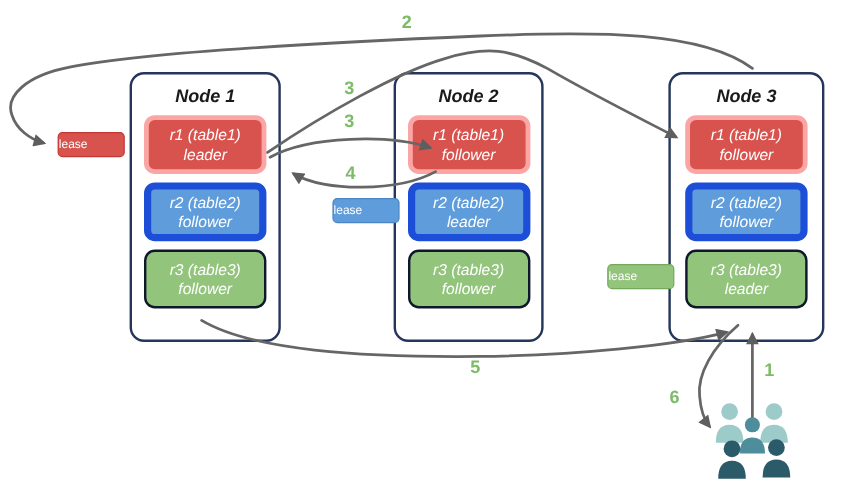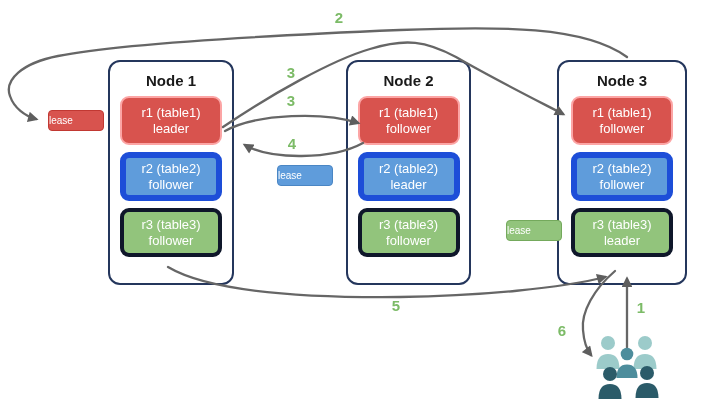--- a/index.html
+++ b/index.html
@@ -5,30 +5,31 @@
   html,body{margin:0;padding:0;background:#ffffff;}
   #stage{
     position:relative;width:704px;height:405px;background:#ffffff;
     font-family:"Liberation Sans","DejaVu Sans",sans-serif;overflow:hidden;
   }
   .node{
     position:absolute;top:60px;height:225px;background:#ffffff;
     border:2px solid #24365c;border-radius:12px;box-sizing:border-box;
     display:flex;flex-direction:column;align-items:center;
     padding-top:10px;
+    font-style:italic;
   }
   .node-title{font-size:15px;font-weight:bold;color:#1a1a1a;margin-bottom:7px;}
   .range-box{
     width:102px;height:49px;border-radius:9px;box-sizing:border-box;
     display:flex;flex-direction:column;align-items:center;justify-content:center;
     color:#ffffff;font-size:13px;line-height:16px;margin-bottom:7px;
   }
-  .range-red{background:#d8534e;border:2px solid #fca5a5;}
+  .range-red{background:#d8534e;border:4px solid #fca5a5;}
   .range-blue{background:#5f9cdb;border:6px solid #1d4ed8;}
-  .range-green{background:#92c47c;border:4px solid #0f172a;}
+  .range-green{background:#92c47c;border:2px solid #0f172a;}
   .lease{
     position:absolute;width:56px;height:21px;border-radius:4px;box-sizing:border-box;
     display:flex;align-items:center;
     color:#ffffff;font-size:10px;
   }
   .lease-red{background:#d8534e;border:1.5px solid #c13832;}
   .lease-blue{background:#5f9cdb;border:1.5px solid #4a86c4;}
   .lease-green{background:#92c47c;border:1.5px solid #74a95c;}
   #arrow-layer{position:absolute;left:0;top:0;width:704px;height:405px;pointer-events:none;}
   .step-num{font-size:15px;font-weight:bold;fill:#7cbb67;}
@@ -47,21 +48,21 @@
     <div class="range-box range-blue">
       <span>r2 (table2)</span>
       <span>follower</span>
     </div>
     <div class="range-box range-green">
       <span>r3 (table3)</span>
       <span>follower</span>
     </div>
   </div>
 
-  <div class="node" style="left:346px;width:125px;">
+  <div class="node" style="left:328px;width:125px;">
     <div class="node-title">Node 2</div>
     <div class="range-box range-red">
       <span>r1 (table1)</span>
       <span>follower</span>
     </div>
     <div class="range-box range-blue">
       <span>r2 (table2)</span>
       <span>leader</span>
     </div>
     <div class="range-box range-green">

